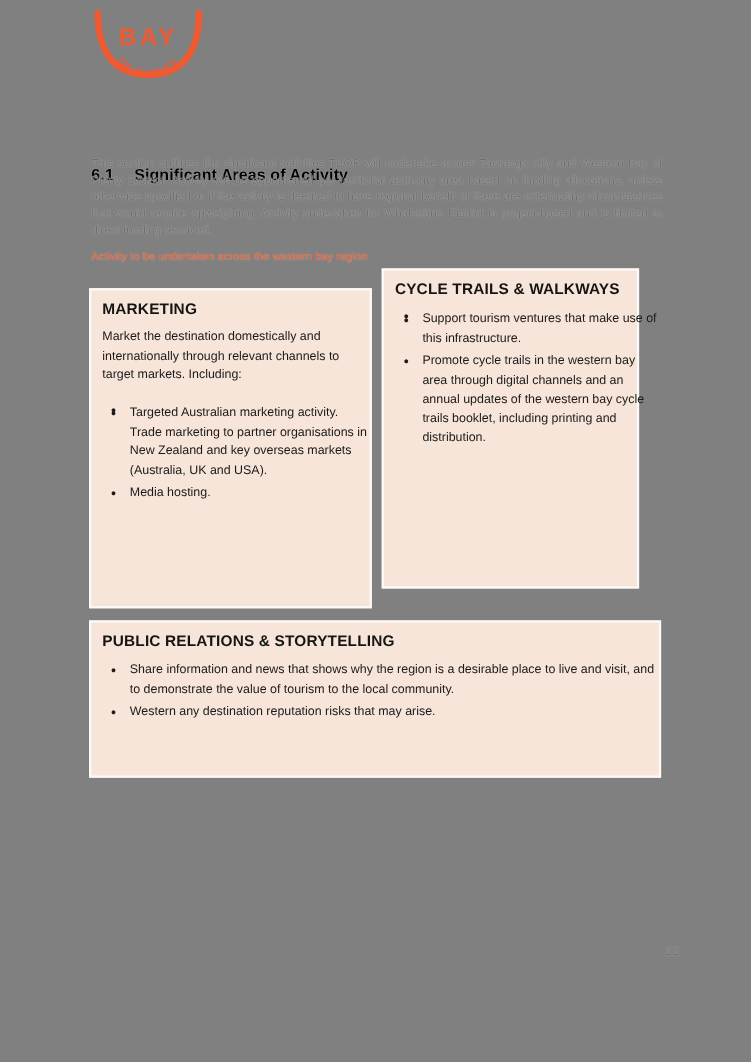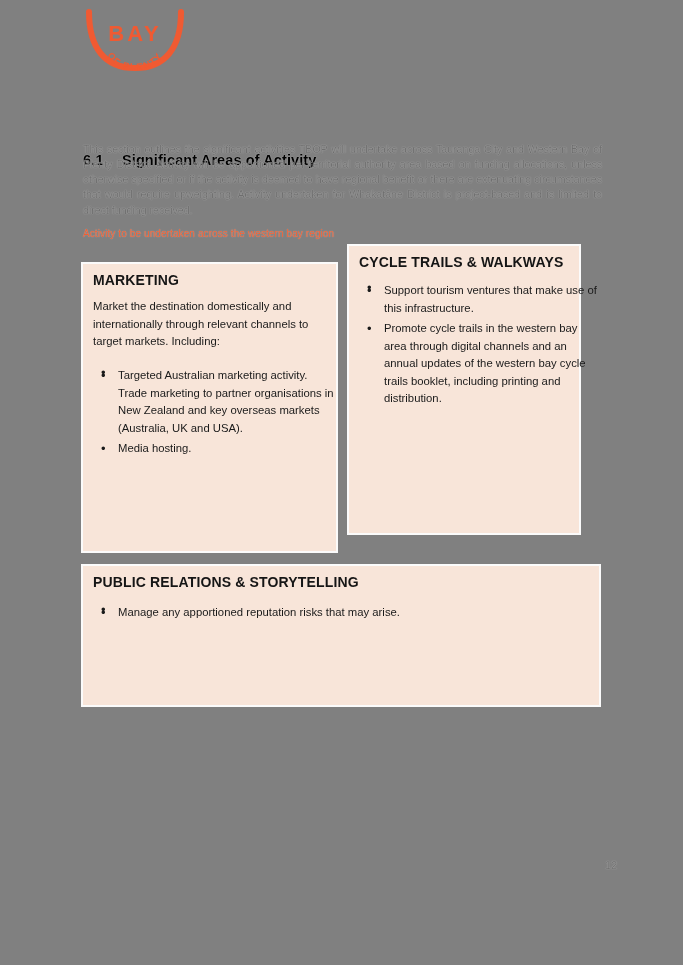--- a/index.html
+++ b/index.html
@@ -197,21 +197,22 @@
       <span>Promote cycle trails in the western bay area through digital channels and an annual updates of the western bay cycle trails booklet, including printing and distribution.</span>
     </li>
   </ul>
 </div>
 
 <div class="card card-c">
   <div class="card-title">PUBLIC RELATIONS &amp; STORYTELLING</div>
   <ul class="card-list">
     <li>
       <span class="bullet">•</span>
-    </li>
-    <li>
-      <span class="bullet">•</span>
-      <span>Manage any apportioned reputation risks that may arise.</span>
+      <span>Share information and news that shows why the region is a desirable place to live and visit, and to demonstrate the value of tourism to the local community.</span>
+    </li>
+    <li>
+      <span class="bullet">•</span>
+      <span>Western any destination reputation risks that may arise.</span>
     </li>
   </ul>
 </div>
 
 <div class="page-number">12</div>
 
 </body></html>

